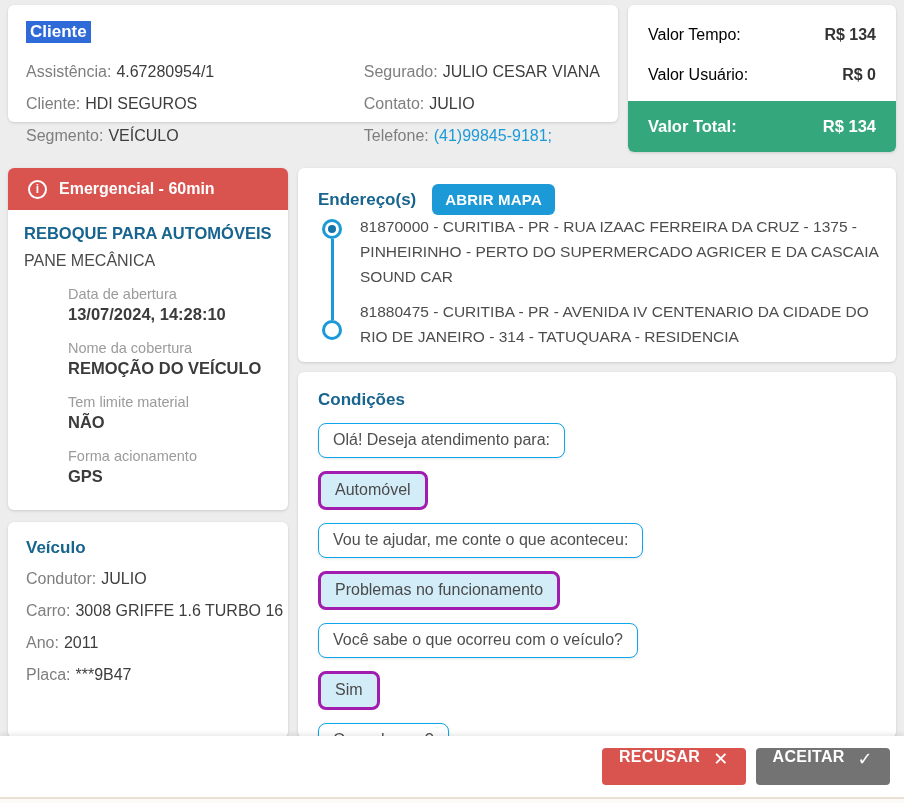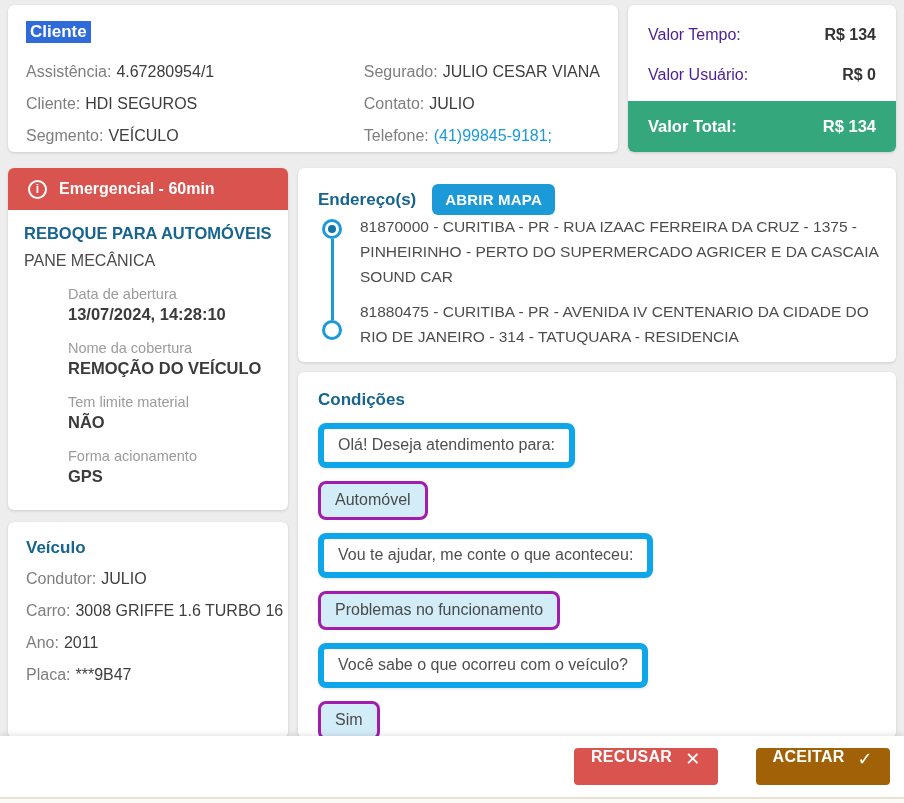--- a/index.html
+++ b/index.html
@@ -7,38 +7,38 @@
   .page {
     position:relative; width:904px; height:803px; overflow:hidden;
     background:#ededed; font-family:"Liberation Sans", sans-serif;
   }
   .card {
     position:absolute; background:#fff; border-radius:6px;
     box-shadow:0 1px 3px rgba(0,0,0,.14);
   }
 
   
-  .card-client { left:8px; top:5px; width:610px; height:147px; padding:16px 18px; }
+  .card-client { left:8px; top:5px; width:610px; height:117px; padding:16px 18px; }
   .client-title { display:inline-block; background:#2e6bd8; color:#fff;
     font-weight:bold; font-size:17px; padding:1px 4px; }
   .client-cols { display:flex; margin-top:8px;justify-content:center; }
   .client-col1 { width:352px; }
   .client-col2 { flex:1; }
   .kv-row { margin-top:10px; font-size:16px; line-height:22px; white-space:nowrap; }
   .kv-label { color:#7e7e7e; }
   .kv-value { color:#3d3d3d; margin-left:5px; }
   .phone-link { color:#1b9ad7; margin-left:5px; text-decoration:none; cursor:pointer; }
 
   
   .card-valor { left:628px; top:5px; width:268px; height:147px; overflow:hidden; }
   .vrow { display:flex; justify-content:space-between; align-items:center;
     padding:0 20px; font-size:16px; }
   .vrow1 { margin-top:21px; }
   .vrow2 { margin-top:22px; }
-  .vlabel { color:#4c1d95; }
+  .vlabel { color:#000000; }
   .vvalue { color:#333; font-weight:bold; }
   .vtotal { position:absolute; left:0; right:0; bottom:0; height:51px;
     background:#35a77d; display:flex; justify-content:space-between; align-items:center;
     padding:0 20px; color:#fff; font-weight:bold; font-size:16.5px; }
 
   
   .card-service { left:8px; top:168px; width:280px; height:342px; }
   .service-banner { height:42px; background:#d9534f; border-radius:6px 6px 0 0;
     display:flex; align-items:center; padding-left:20px; color:#fff;
     font-weight:bold; font-size:16px; }
@@ -75,34 +75,34 @@
   .addr-text { position:absolute; left:62px; width:528px; font-size:15.5px;
     color:#4d4d4d; line-height:25px; }
   .addr-text1 { top:46px; }
   .addr-text2 { top:131px; }
 
   
   .card-cond { left:298px; top:372px; width:598px; height:366px; padding:18px 20px; }
   .cond-title { color:#17648f; font-weight:bold; font-size:17px; }
   .bubble { width:fit-content; max-width:545px; margin-top:13px;
     padding:5px 14px 6px; border-radius:8px; font-size:16px; line-height:22px; }
-  .bubble-bot { background:#fff; border:6px solid #0ea5e9; color:#4f4f4f;
+  .bubble-bot { background:#fff; border:1px solid #0ea5e9; color:#4f4f4f;
     box-shadow:0 1px 3px rgba(0,0,0,.10); }
   .bubble-user { background:#d2ecf8; border:3px solid #a21caf; color:#4a4a4a; }
 
   
   .footer { position:absolute; left:0; top:736px; width:904px; height:61px;
     background:#fff; box-shadow:0 -2px 5px rgba(0,0,0,.09); z-index:10;
     display:flex; align-items:center; justify-content:flex-end; gap:10px;
     padding-right:14px; }
   .action-btn { display:flex; align-items:flex-start; gap:13px; height:37px;
     padding:0 17px; border:none; border-radius:4px; color:#fff; cursor:pointer;
     font-family:inherit; font-weight:bold; font-size:16px; letter-spacing:.3px; }
   .btn-reject { background:#d9534f; }
-  .btn-accept { background:#a16207;margin-left:28px; }
+  .btn-accept { background:#737373; }
   .btn-icon { font-size:18px; font-weight:normal; }
 
   .bottom-strip { position:absolute; left:0; top:797px; width:904px; height:6px;
     background:#fbfaf7; border-top:2px solid #e9e1d2; z-index:11; }
 </style>
 </head>
 <body>
 
 <div class="page">
 

